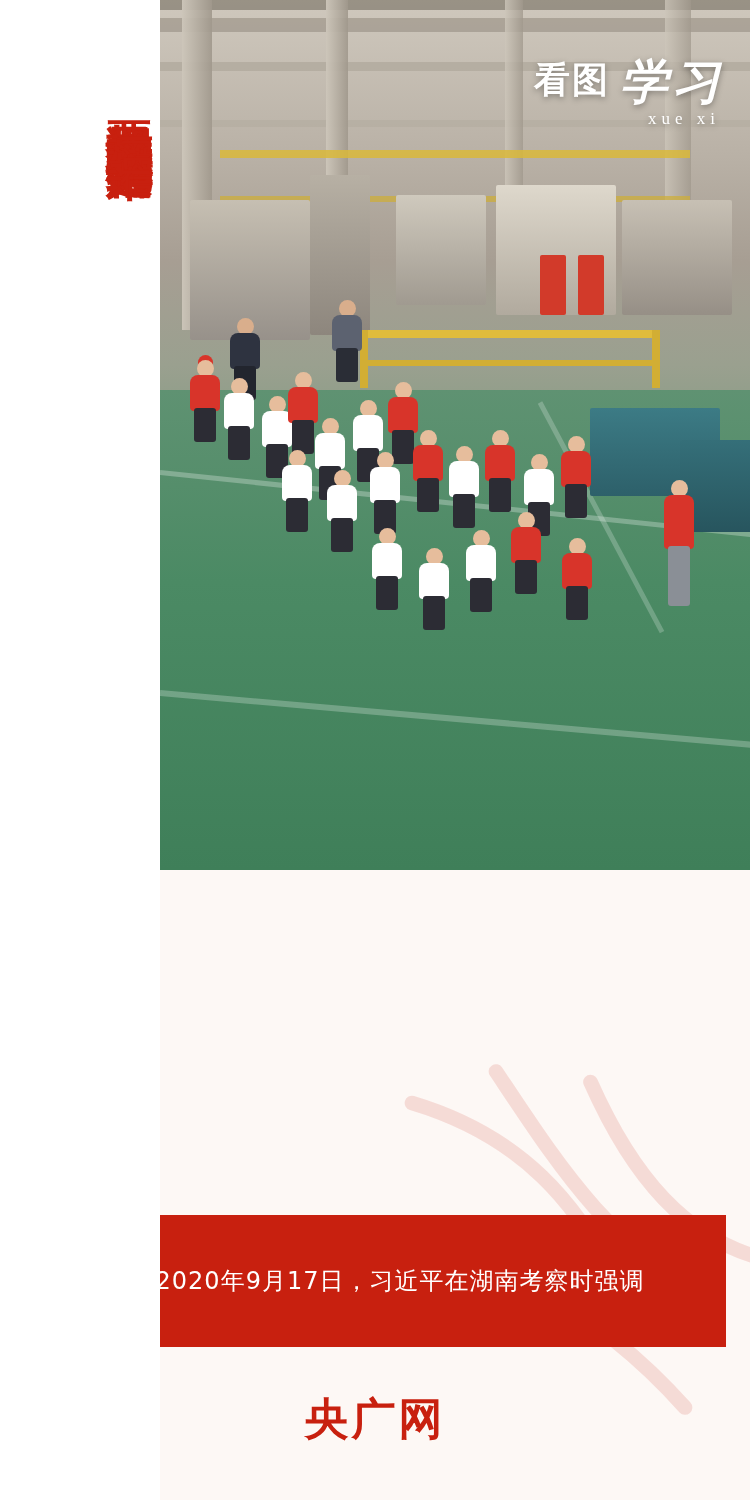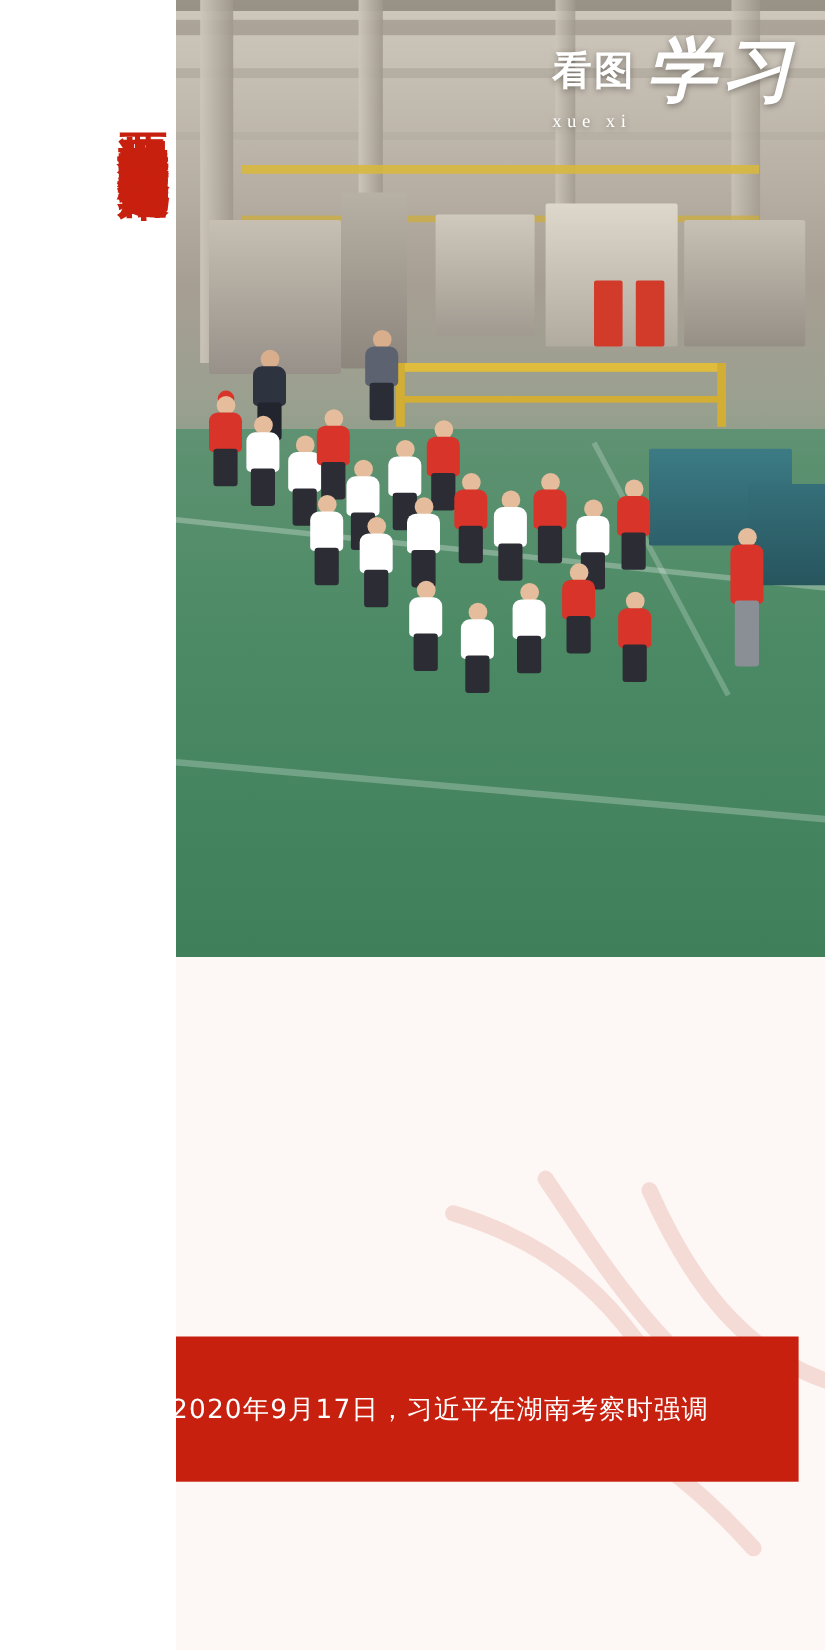--- a/index.html
+++ b/index.html
@@ -141,40 +141,41 @@
     border-radius: 3px;
     background: #2c2c34;
   }
   .kid.vest .body { background: #d8342a; }
   .kid.cap .head { background: #e6bd9c; box-shadow: 0 -6px 0 -1px #d8342a; }
 
   
   .brand {
     position: absolute;
     right: 26px;
-    top: 32px;
+    top: 56px;
     color: #ffffff;
+    text-align: right;
     z-index: 4;
     text-shadow: 0 2px 6px rgba(0,0,0,0.35);
   }
   .brand-row {
     display: flex;
     align-items: center;
     justify-content: flex-end;
     gap: 10px;
   }
   .brand-kan {
     font-family: "DejaVu Sans", sans-serif;
     font-size: 36px;
     font-weight: bold;
     letter-spacing: 2px;
   }
   .brand-xue {
     font-family: "DejaVu Serif", serif;
-    font-size: 64px;
+    font-size: 48px;
     font-weight: bold;
     font-style: italic;
     letter-spacing: 4px;
     line-height: 1;
   }
   .brand-pinyin {
     font-family: "Liberation Serif", serif;
     font-size: 17px;
     letter-spacing: 5px;
     margin-top: 4px;
@@ -415,14 +416,17 @@
       <div class="title-main">要把课堂教学和实践教学有机结合起来</div>
       <div class="title-sub">进一步坚定「四个自信」</div>
     </div>
   </div>
 
 
   <div class="source-band">
     <span class="source-text">——2020年9月17日，习近平在湖南考察时强调</span>
   </div>
 
+  <div class="footer">
+    <span class="logo">央广网</span>
+  </div>
 
 </div>
 
 </body></html>

